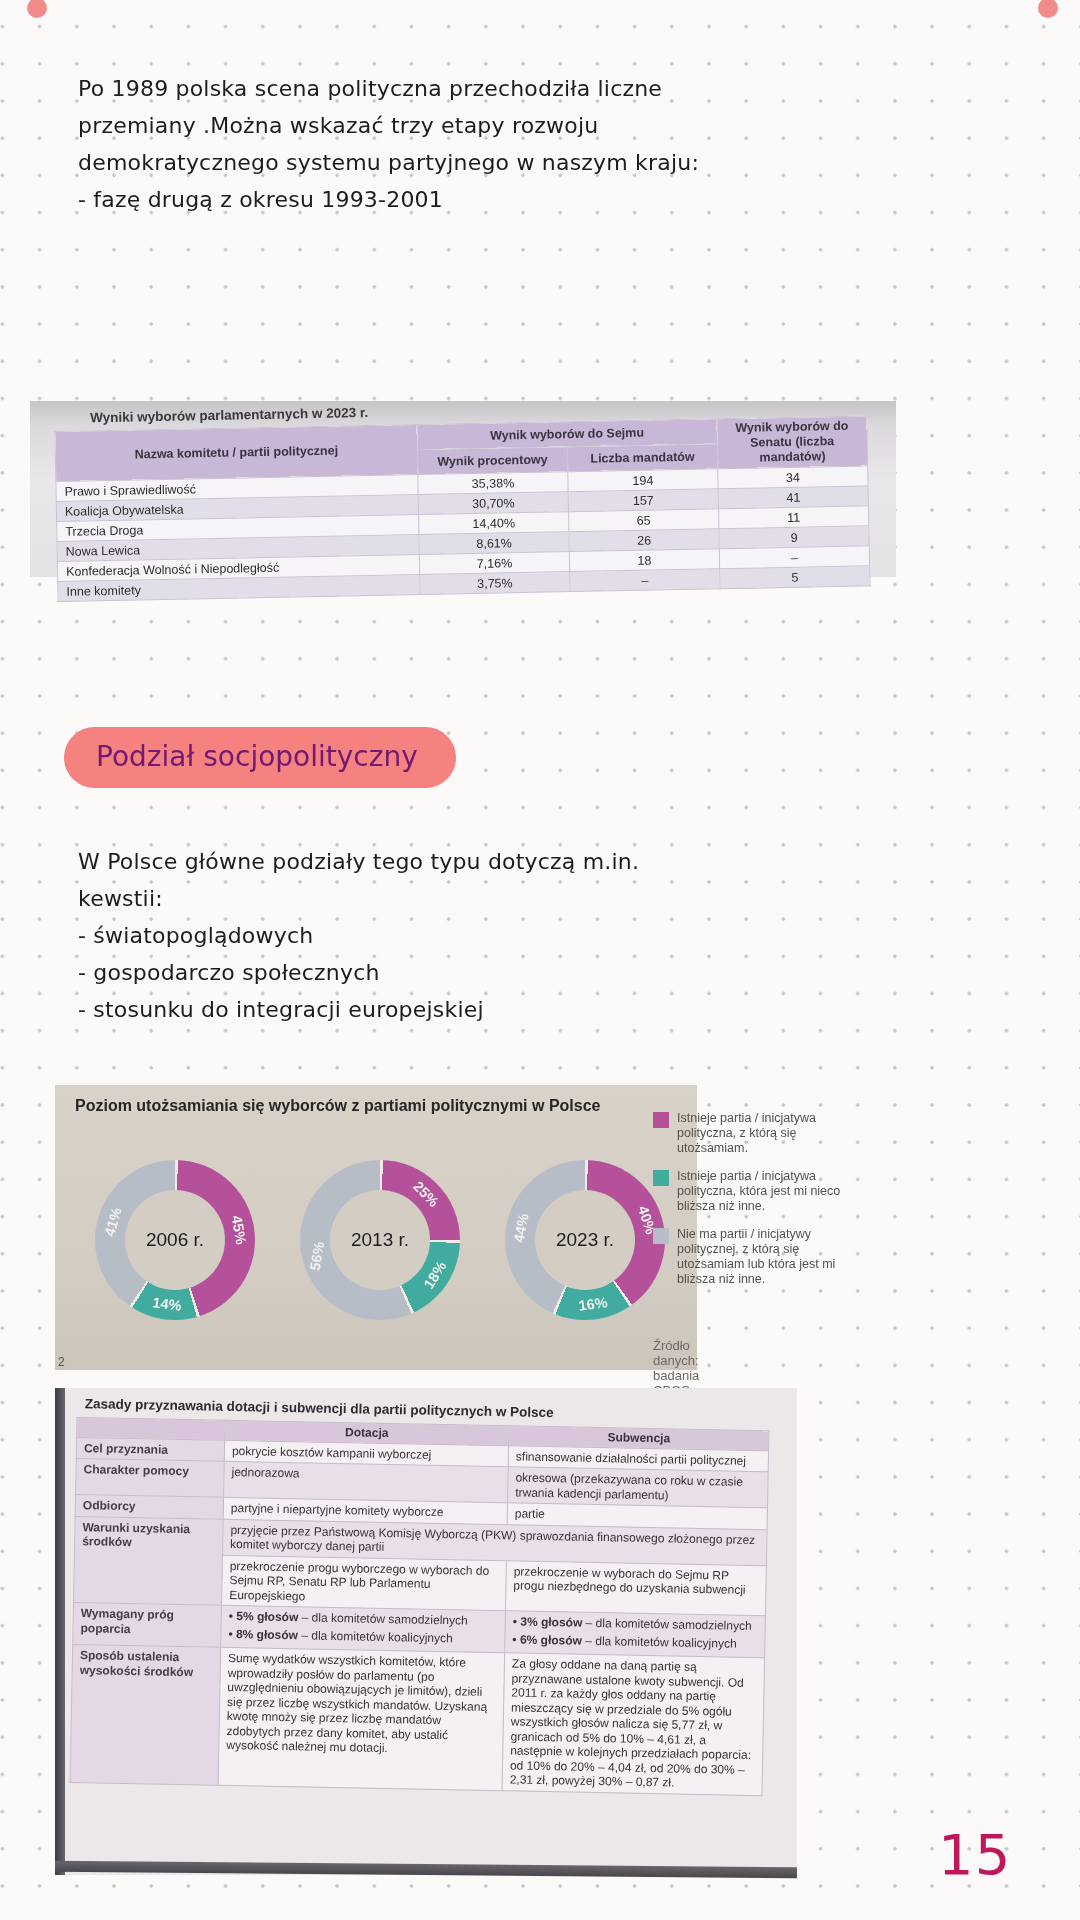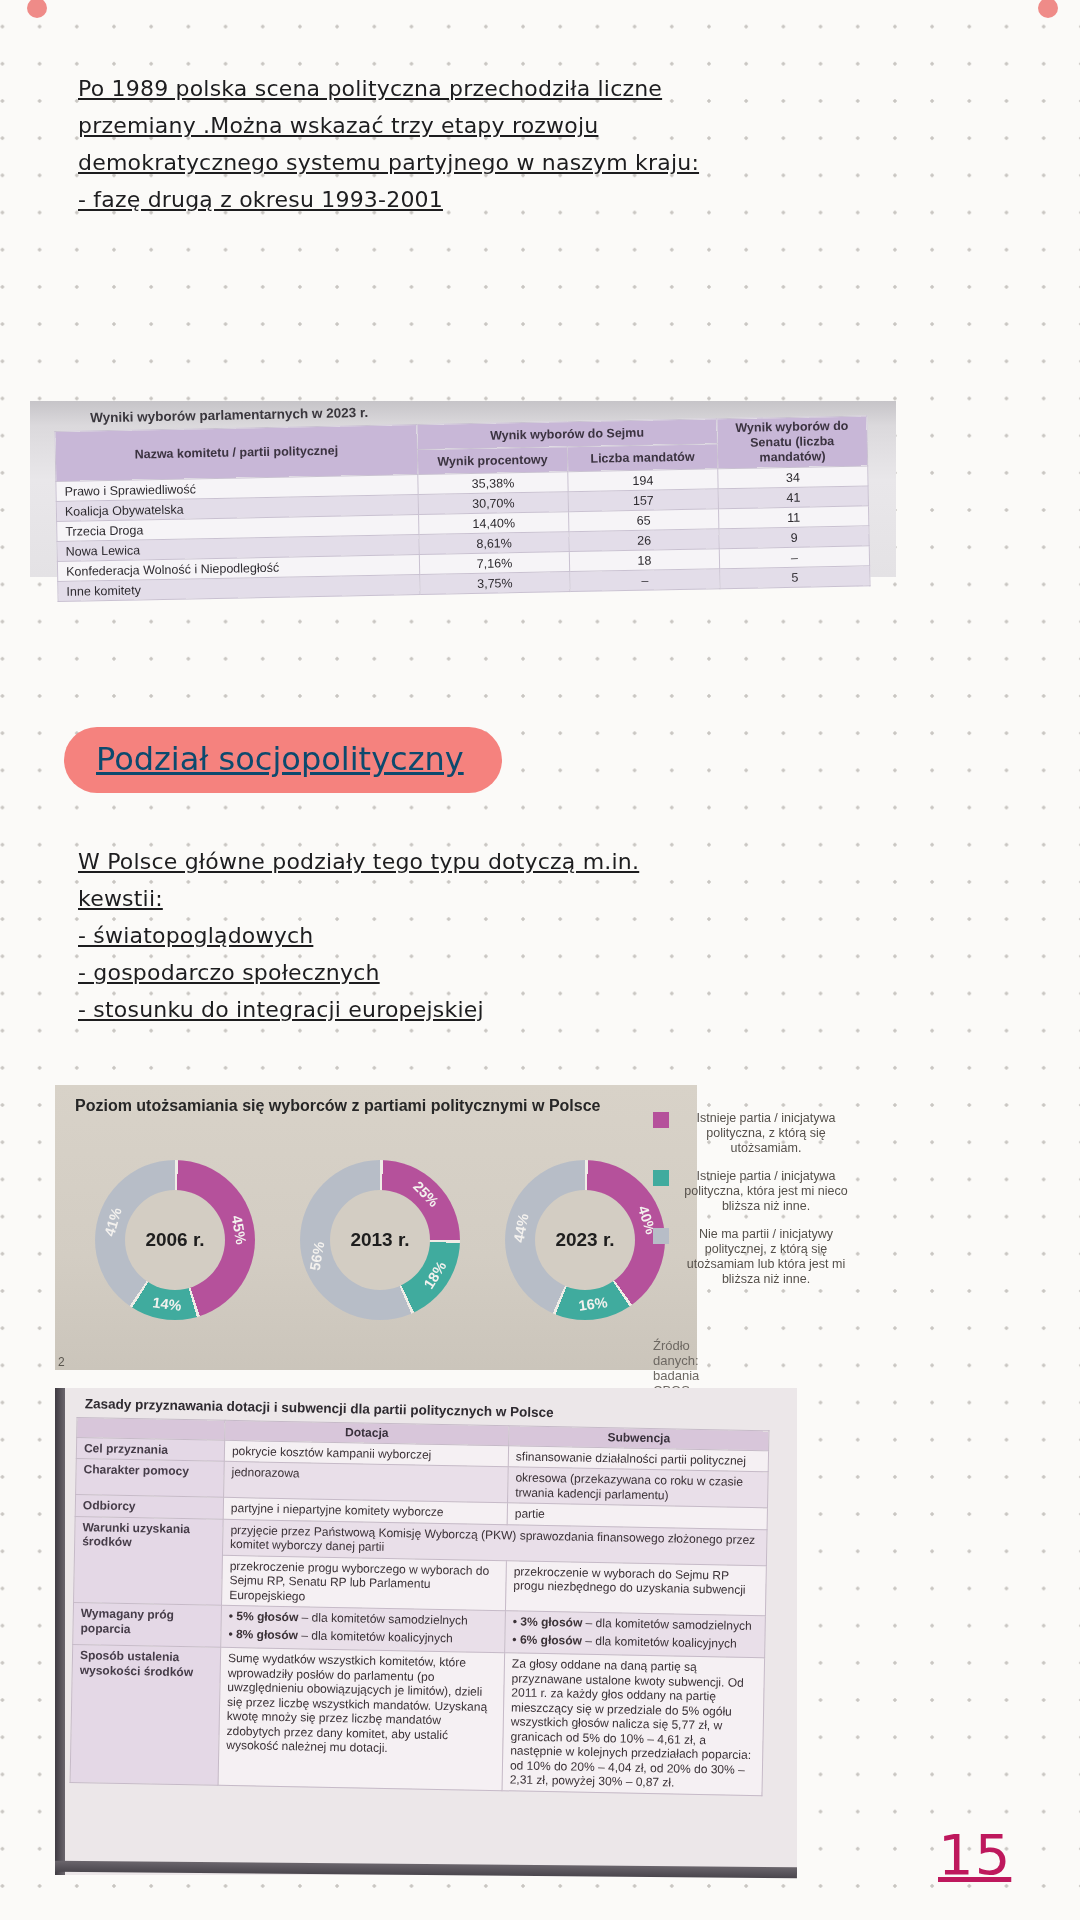--- a/index.html
+++ b/index.html
@@ -5,59 +5,59 @@
   html,body{margin:0;padding:0;}
   body{
     width:1080px;height:1920px;position:relative;overflow:hidden;
     background-color:#fbfaf8;
     background-image:radial-gradient(circle,#c8c5c1 1.5px,transparent 1.7px);
     background-size:37.2px 37.2px;
     background-position:21px 8px;
     font-family:"Liberation Sans",sans-serif;
     color:#222;
   }
-  .hand{font-family:"DejaVu Sans",sans-serif;color:#1d1d1f;text-decoration:underline;}
+  .hand{font-family:"DejaVu Sans",sans-serif;color:#1d1d1f;}
   .corner-dot{position:absolute;width:20px;height:20px;border-radius:50%;background:#ef8b88;top:-2px;}
   .corner-dot.left{left:27px;}
   .corner-dot.right{left:1038px;}
 
   
   .intro{position:absolute;left:78px;top:70px;width:780px;font-size:22px;line-height:37px;letter-spacing:.2px;}
   .body-text{position:absolute;left:78px;top:843px;width:740px;font-size:22px;line-height:37px;letter-spacing:.2px;}
   .line{display:block;white-space:nowrap;}
 
   
   .pill{position:absolute;left:64px;top:727px;background:#f5827e;border-radius:40px;padding:13px 38px 15px 32px;}
-  .pill span{font-size:32px;color:#0c4a6e;}
+  .pill span{font-size:28px;color:#701a75;}
 
   
   .photo1{position:absolute;left:30px;top:401px;width:866px;height:176px;
     background:linear-gradient(180deg,#c6c4c8 0,#dbd9dc 14%,#e9e7ea 45%,#e4e2e5 100%);}
   .photo1-inner{position:absolute;left:24px;top:10px;width:818px;transform:rotate(-1.1deg);transform-origin:left top;}
   .photo1-title{font-size:13.5px;font-weight:700;color:#3a373d;margin:0 0 5px 36px;}
   table.eT{border-collapse:collapse;table-layout:fixed;width:812px;background:#f6f4f7;}
   table.eT th,table.eT td{border:1px solid #c9c1d1;overflow:hidden;}
   table.eT th{background:#c8b7d7;font-weight:700;color:#3b3340;font-size:12.5px;line-height:1.2;padding:2px 4px;text-align:center;}
   table.eT td{font-size:12.5px;color:#2e2b30;padding:1px 8px;height:17px;}
   table.eT td.num{text-align:center;}
   table.eT tbody tr:nth-child(even) td{background:#e3dde9;}
   table.eT tbody tr:nth-child(odd) td{background:#f6f4f7;}
 
   
   .photo2{position:absolute;left:55px;top:1085px;width:642px;height:285px;background:linear-gradient(180deg,#d8d2c8 0,#d3cdc3 60%,#cbc5bb 100%);}
   .chart-title{position:absolute;left:20px;top:12px;font-size:16px;font-weight:700;color:#262626;}
   .donut{position:absolute;width:160px;height:160px;border-radius:50%;top:75px;}
   .donut .hole{position:absolute;inset:30px;border-radius:50%;background:#d3cdc3;display:flex;align-items:center;justify-content:center;}
-  .donut .year{font-size:19px;color:#1e1e1e;font-weight:bold;}
+  .donut .year{font-size:19px;color:#1e1e1e;}
   .seg-label{position:absolute;font-size:14.5px;font-weight:700;color:#f3f1ee;white-space:nowrap;}
   .legend{position:absolute;left:598px;top:26px;width:202px;}
   .legend-item{display:flex;gap:8px;margin-bottom:13px;}
   .sw{width:16px;height:16px;flex:0 0 16px;margin-top:1px;}
   .sw-0{background:#b5519b;}.sw-1{background:#40ab9e;}.sw-2{background:#b7bdc7;}
-  .legend-item span{font-size:12.5px;line-height:15px;color:#55504b;text-align:center;}
+  .legend-item span{font-size:12.5px;line-height:15px;color:#55504b;}
   .chart-source{position:absolute;left:598px;top:253px;font-size:13px;color:#6d6862;}
   .corner-mark{position:absolute;left:3px;bottom:1px;font-size:12px;color:#5a564f;}
 
   
   .photo3{position:absolute;left:55px;top:1388px;width:742px;height:487px;background:#ece7e9;}
   .photo3 .edge-left{position:absolute;left:0;top:0;width:10px;height:100%;background:linear-gradient(90deg,#3f3b42,#6a656c);}
   .photo3 .edge-bottom{position:absolute;left:0;bottom:0;width:100%;height:11px;background:linear-gradient(180deg,#6a656c,#4a464d);transform:rotate(.5deg);}
   .photo3-inner{position:absolute;left:22px;top:8px;width:700px;transform:rotate(1.1deg);transform-origin:left top;}
   .photo3-title{font-size:13.5px;font-weight:700;color:#2e2a30;margin:0 0 6px 8px;}
   table.sT{border-collapse:collapse;table-layout:fixed;width:692px;}

